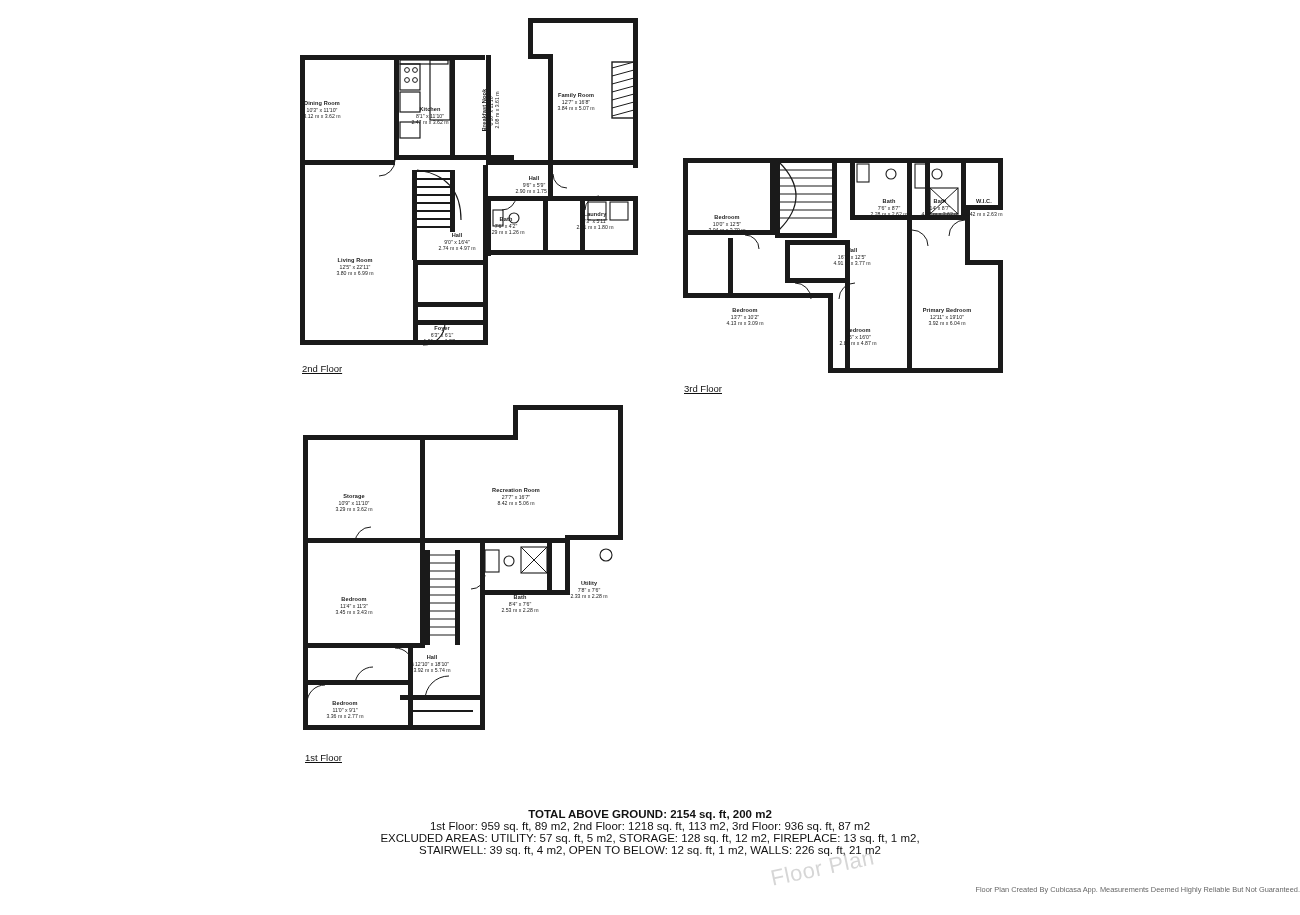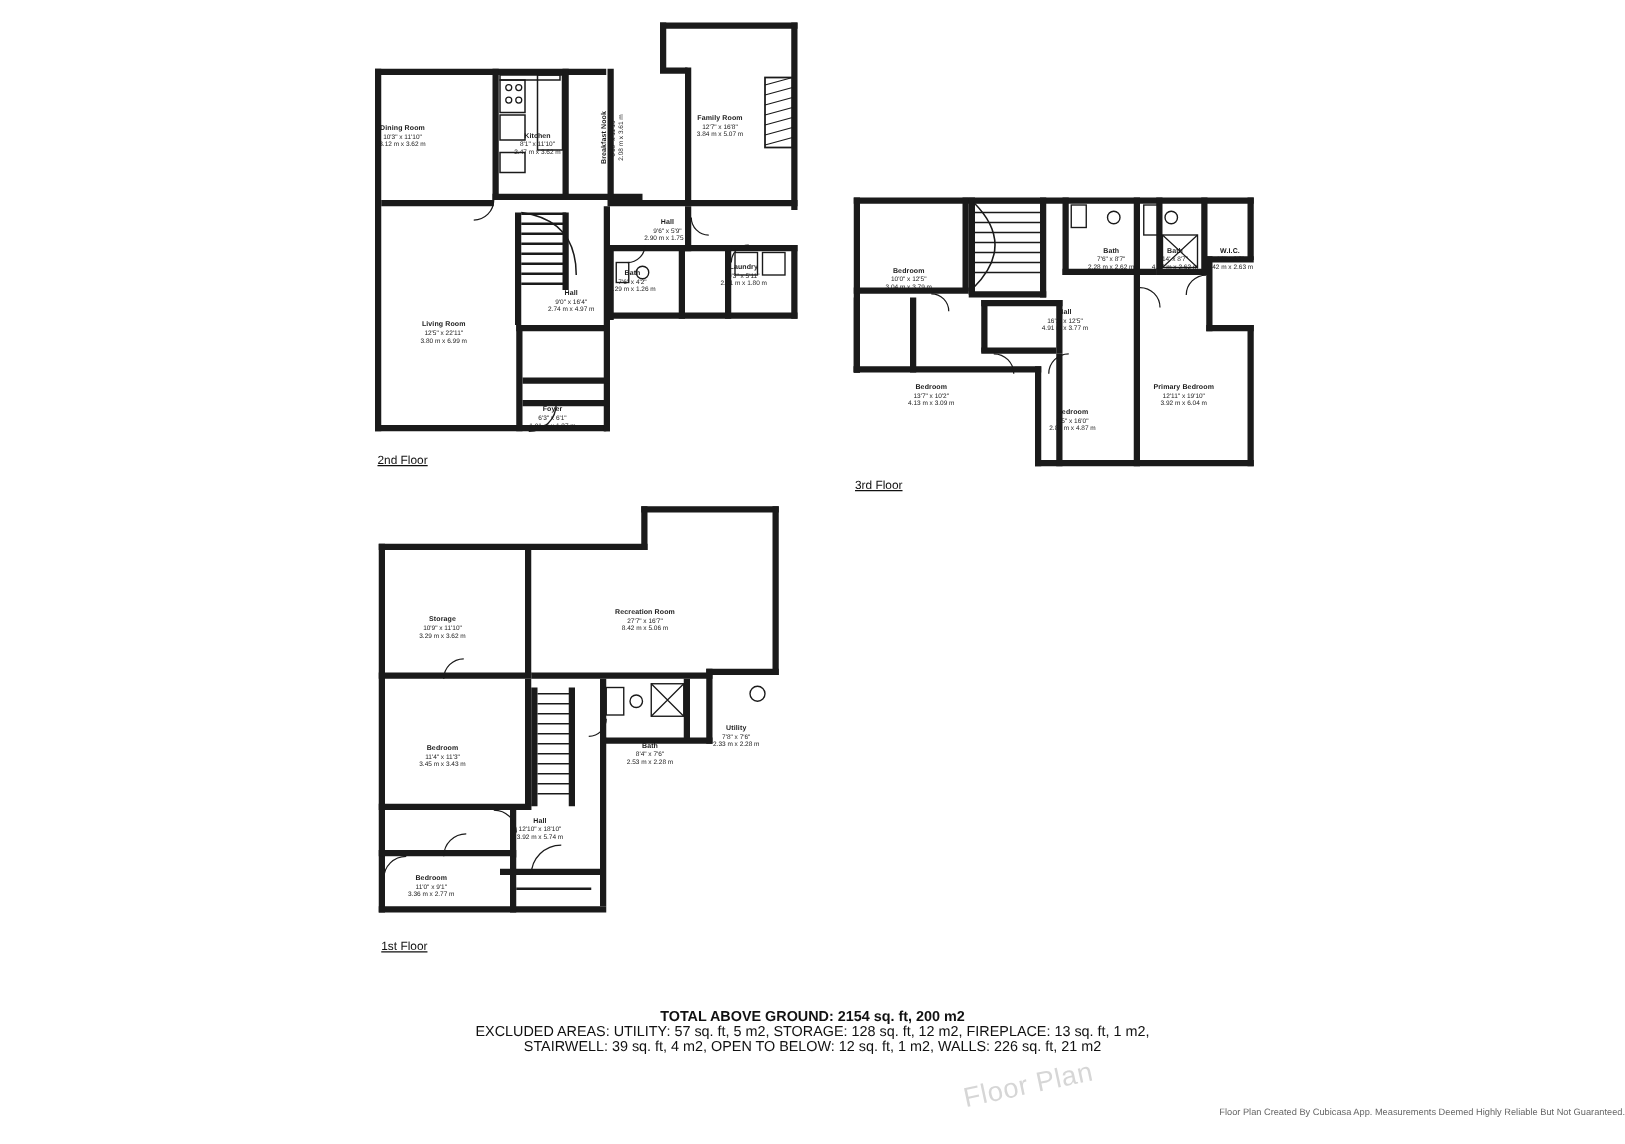--- a/index.html
+++ b/index.html
@@ -350,20 +350,21 @@
     </div>
 
   <div id="floor-labels">
       <div class="floorlabel" style="left: 302px; top: 363px;">2nd Floor</div>
       <div class="floorlabel" style="left: 684px; top: 363px; margin-top: 20px;">3rd Floor</div>
       <div class="floorlabel" style="left: 305px; top: 752px; text-align: right;">1st Floor</div>
     </div>
 
   <div class="summary" style="top:808px;">
     <div class="sum-title">TOTAL ABOVE GROUND: 2154 sq. ft, 200 m2</div>
+    <div class="sum-line">1st Floor: 959 sq. ft, 89 m2, 2nd Floor: 1218 sq. ft, 113 m2, 3rd Floor: 936 sq. ft, 87 m2</div>
     <div class="sum-line">EXCLUDED AREAS: UTILITY: 57 sq. ft, 5 m2, STORAGE: 128 sq. ft, 12 m2, FIREPLACE: 13 sq. ft, 1 m2,</div>
     <div class="sum-line">STAIRWELL: 39 sq. ft, 4 m2, OPEN TO BELOW: 12 sq. ft, 1 m2, WALLS: 226 sq. ft, 21 m2</div>
   </div>
 
   <div class="wm" style="left:770px;top:855px;">Floor Plan</div>
 
   <div class="credit" style="top:885px;">Floor Plan Created By Cubicasa App. Measurements Deemed Highly Reliable But Not Guaranteed.</div>
 
 </div>
 

